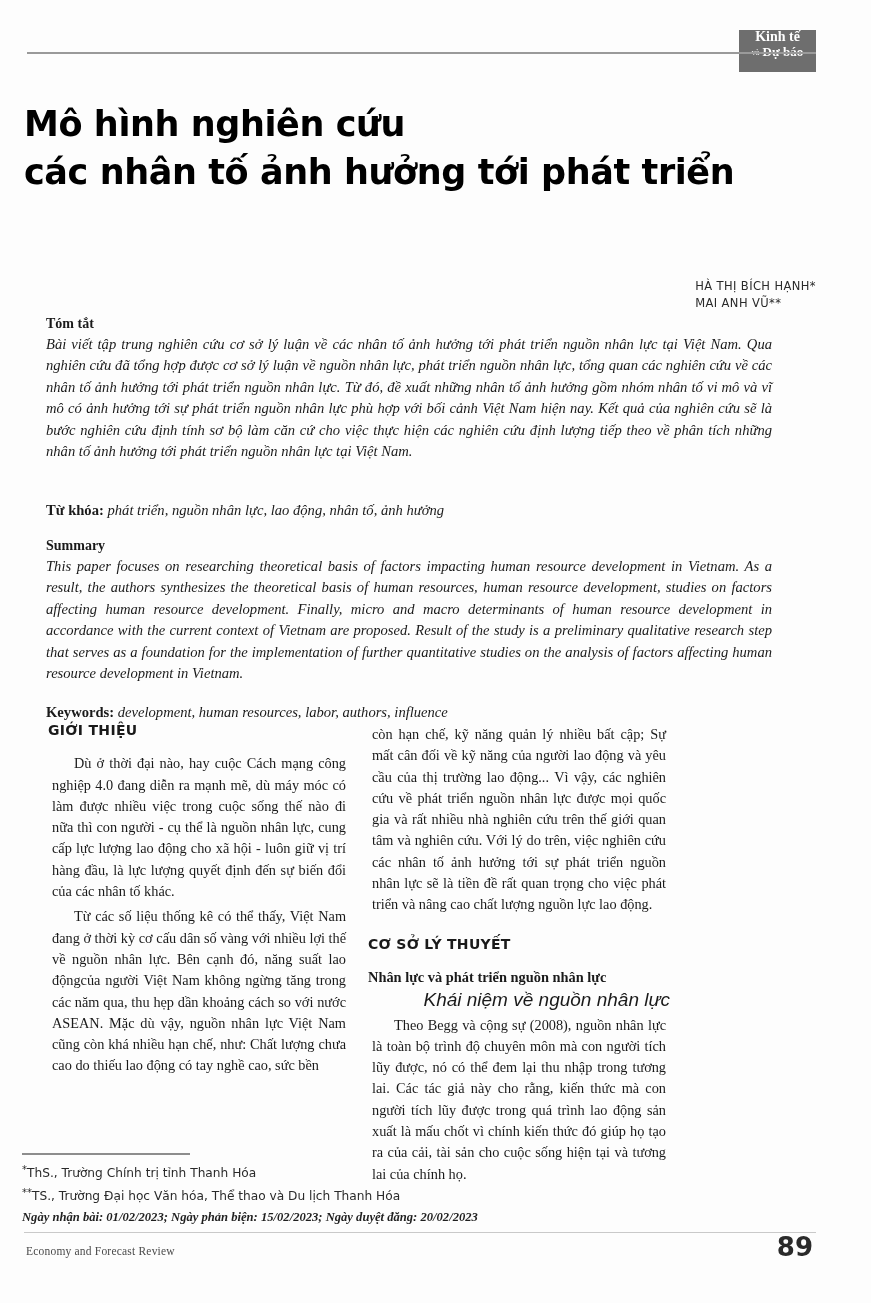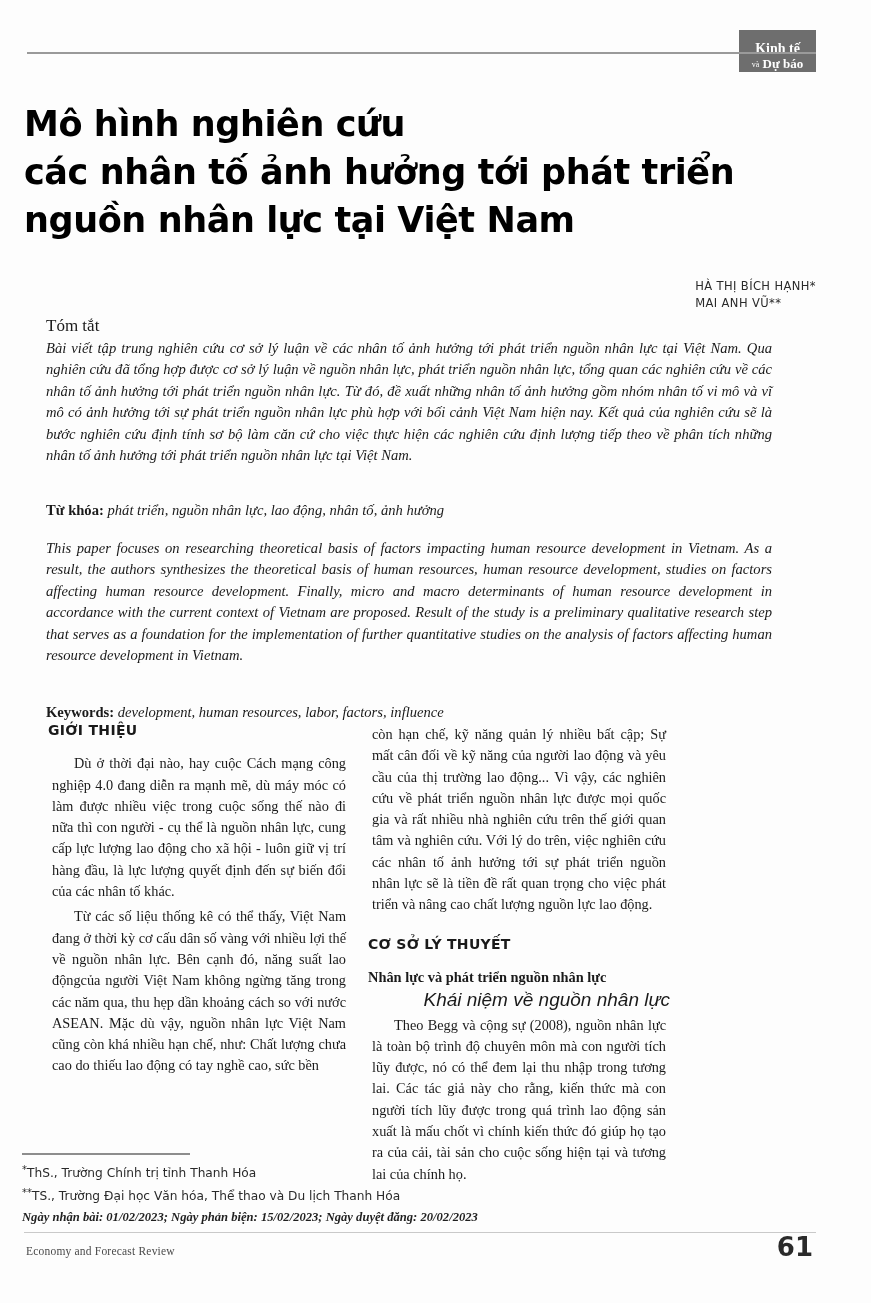--- a/index.html
+++ b/index.html
@@ -31,21 +31,21 @@
     position: absolute;
     right: 55px;
     top: 0px;
     width: 77px;
     height: 42px;
     background: #6e6e6e;
     color: #ffffff;
     text-align: center;
     font-family: "Liberation Serif", serif;
     line-height: 1.0;
-    padding-top: 12px;
+    padding-top: 0;
     box-sizing: border-box;
     filter: blur(0.25px);
   }
   .brand-line1 {
     display: block;
     font-size: 14px;
     font-weight: bold;
     letter-spacing: 0px;
   }
   .brand-line2 {
@@ -97,22 +97,22 @@
   }
   
   .abs {
     position: absolute;
     left: 46px;
     width: 726px;
     text-align: justify;
   }
   .abs-head {
     font-family: "Liberation Serif", serif;
-    font-weight: normal;
-    font-size: 17px;
+    font-weight: bold;
+    font-size: 14px;
     margin-bottom: 2px;
   }
   .abs-body {
     font-family: "Liberation Serif", serif;
     font-style: italic;
     font-size: 14.6px;
     line-height: 21.4px;
     text-align: justify;
   }
   .kw {
@@ -236,45 +236,45 @@
     <div class="brand-badge">
       <span class="brand-line1">Kinh tế</span>
       <span class="brand-line2"><span class="small">và</span> <span>Dự báo</span></span>
     </div>
   </div>
   <div class="rule-top"></div>
 
   <div class="title-block">
     <div class="title-line">Mô hình nghiên cứu</div>
     <div class="title-line">các nhân tố ảnh hưởng tới phát triển</div>
-    <div class="title-line">nguồn nhân lực tại Việt Nam</div>
   </div>
 
   <div class="authors">
     <div>HÀ THỊ BÍCH HẠNH*</div>
     <div>MAI ANH VŨ**</div>
   </div>
 
   <div class="abs" id="tomtat">
     <div class="abs-head">Tóm tắt</div>
     <div class="abs-body">Bài viết tập trung nghiên cứu cơ sở lý luận về các nhân tố ảnh hưởng tới phát triển nguồn nhân lực tại Việt Nam. Qua nghiên cứu đã tổng hợp được cơ sở lý luận về nguồn nhân lực, phát triển nguồn nhân lực, tổng quan các nghiên cứu về các nhân tố ảnh hưởng tới phát triển nguồn nhân lực. Từ đó, đề xuất những nhân tố ảnh hưởng gồm nhóm nhân tố vi mô và vĩ mô có ảnh hưởng tới sự phát triển nguồn nhân lực phù hợp với bối cảnh Việt Nam hiện nay. Kết quả của nghiên cứu sẽ là bước nghiên cứu định tính sơ bộ làm căn cứ cho việc thực hiện các nghiên cứu định lượng tiếp theo về phân tích những nhân tố ảnh hưởng tới phát triển nguồn nhân lực tại Việt Nam.</div>
   </div>
 
   <div class="abs kw" id="tukhoa">
     <b>Từ khóa:</b>
     <i>phát triển, nguồn nhân lực, lao động, nhân tố, ảnh hưởng</i>
   </div>
 
   <div class="abs" id="summary">
+    <div class="abs-head">Summary</div>
     <div class="abs-body">This paper focuses on researching theoretical basis of factors impacting human resource development in Vietnam. As a result, the authors synthesizes the theoretical basis of human resources, human resource development, studies on factors affecting human resource development. Finally, micro and macro determinants of human resource development in accordance with the current context of Vietnam are proposed. Result of the study is a preliminary qualitative research step that serves as a foundation for the implementation of further quantitative studies on the analysis of factors affecting human resource development in Vietnam.</div>
   </div>
 
   <div class="abs kw" id="keywords">
     <b>Keywords:</b>
-    <i>development, human resources, labor, factors, influence</i>
+    <i>development, human resources, labor, authors, influence</i>
   </div>
 
   <div class="col" id="col-left">
     <div class="sec-head">GIỚI THIỆU</div>
     <p class="para">Dù ở thời đại nào, hay cuộc Cách mạng công nghiệp 4.0 đang diễn ra mạnh mẽ, dù máy móc có làm được nhiều việc trong cuộc sống thế nào đi nữa thì con người - cụ thể là nguồn nhân lực, cung cấp lực lượng lao động cho xã hội - luôn giữ vị trí hàng đầu, là lực lượng quyết định đến sự biến đổi của các nhân tố khác.</p>
     <p class="para">Từ các số liệu thống kê có thể thấy, Việt Nam đang ở thời kỳ cơ cấu dân số vàng với nhiều lợi thế về nguồn nhân lực. Bên cạnh đó, năng suất lao độngcủa người Việt Nam không ngừng tăng trong các năm qua, thu hẹp dần khoảng cách so với nước ASEAN. Mặc dù vậy, nguồn nhân lực Việt Nam cũng còn khá nhiều hạn chế, như: Chất lượng chưa cao do thiếu lao động có tay nghề cao, sức bền</p>
   </div>
 
   <div class="col" id="col-right">
     <p class="para cont">còn hạn chế, kỹ năng quản lý nhiều bất cập; Sự mất cân đối về kỹ năng của người lao động và yêu cầu của thị trường lao động... Vì vậy, các nghiên cứu về phát triển nguồn nhân lực được mọi quốc gia và rất nhiều nhà nghiên cứu trên thế giới quan tâm và nghiên cứu. Với lý do trên, việc nghiên cứu các nhân tố ảnh hưởng tới sự phát triển nguồn nhân lực sẽ là tiền đề rất quan trọng cho việc phát triển và nâng cao chất lượng nguồn lực lao động.</p>
@@ -286,15 +286,15 @@
 
   <div class="fn-rule"></div>
   <div class="footnotes">
     <div><span class="star">*</span><span>ThS., Trường Chính trị tỉnh Thanh Hóa</span></div>
     <div><span class="star">**</span><span>TS., Trường Đại học Văn hóa, Thể thao và Du lịch Thanh Hóa</span></div>
     <div class="fn-date">Ngày nhận bài: 01/02/2023; Ngày phản biện: 15/02/2023; Ngày duyệt đăng: 20/02/2023</div>
   </div>
 
   <div class="footer-rule"></div>
   <div class="footer-left">Economy and Forecast Review</div>
-  <div class="page-num">61</div>
+  <div class="page-num">89</div>
 
 </div>
 
 </body></html>

